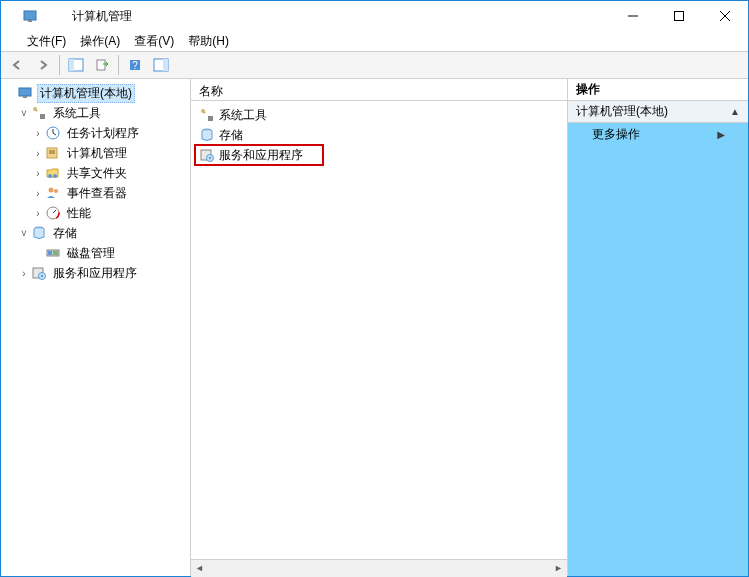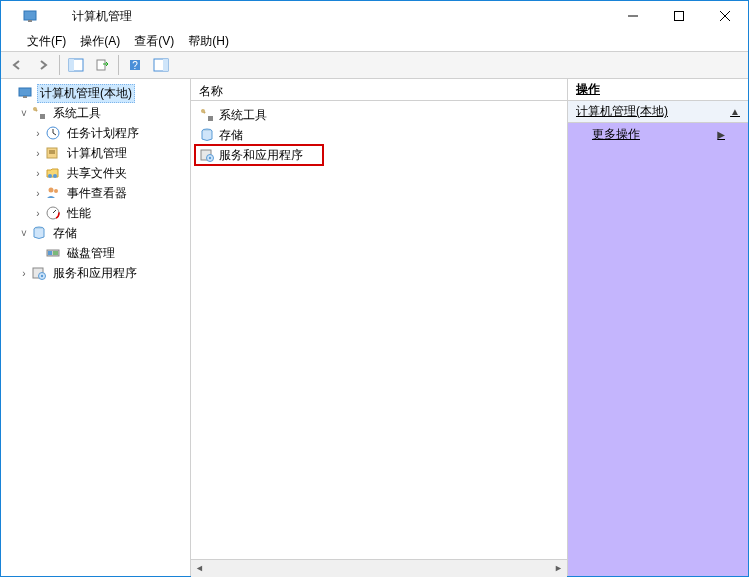--- a/index.html
+++ b/index.html
@@ -24,21 +24,21 @@
 .tree-row .label { padding: 0 2px; }
 .list-pane { flex: 1; border-right: 1px solid #d0d0d0; display: flex; flex-direction: column; min-width: 0; }
 .list-header { height: 22px; border-bottom: 1px solid #d0d0d0; display: flex; align-items: flex-end; padding-left: 8px; background: #fff; font-size: 12px; }
 .list-body { flex: 1; overflow: auto; padding: 4px; position: relative; }
 .list-row { display: flex; align-items: center; height: 20px; padding-left: 4px; cursor: default; }
 .list-row .licon { width: 16px; height: 16px; margin-right: 4px; display: inline-flex; }
 .list-row.highlighted { outline: 2px solid #d10000; outline-offset: -1px; padding-right: 20px; width: fit-content; }
 .scrollbar-h { height: 17px; border-top: 1px solid #d0d0d0; background: #f0f0f0; display: flex; align-items: center; }
 .sb-arrow { width: 17px; height: 17px; display: flex; align-items: center; justify-content: center; font-size: 9px; color: #606060; background: #f0f0f0; }
 .sb-track { flex: 1; height: 17px; background: #f0f0f0; }
-.actions-pane { width: 180px; display: flex; flex-direction: column; background: #c4b5fd; text-decoration: underline; }
+.actions-pane { width: 180px; display: flex; flex-direction: column; background: #7dd3fc; }
 .actions-title { height: 22px; border-bottom: 1px solid #d0d0d0; display: flex; align-items: center; padding-left: 8px; font-weight: bold; background: #fff; }
 .actions-section { background: #eef3fa; height: 22px; display: flex; align-items: center; padding: 0 8px; border-bottom: 1px solid #d0d0d0; }
 .actions-section .arrow { color: #404040; font-size: 10px; }
 .actions-item { height: 22px; display: flex; align-items: center; padding: 0 23px 0 24px; cursor: default; }
 .actions-item .arrow { color: #404040; font-size: 10px; }
 svg { display: block; }
 </style>
 </head>
 <body>
 

